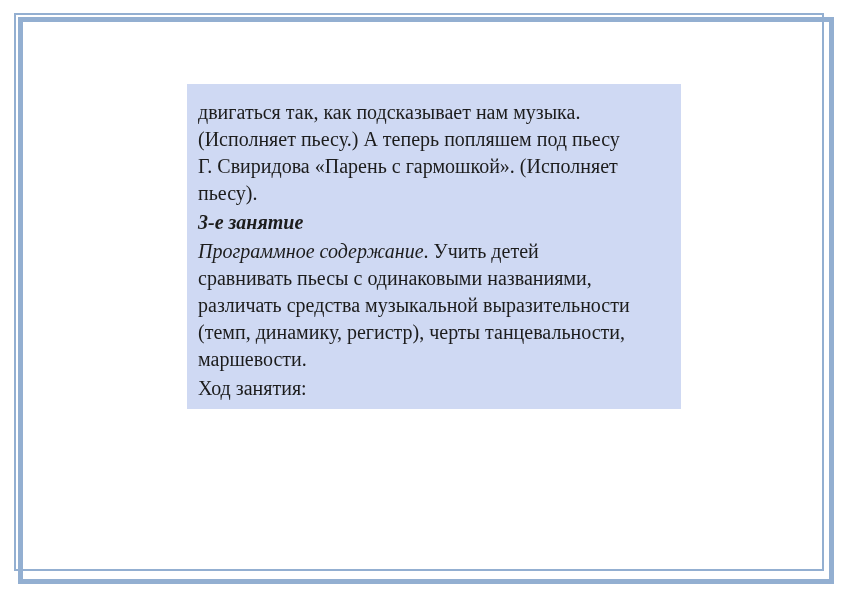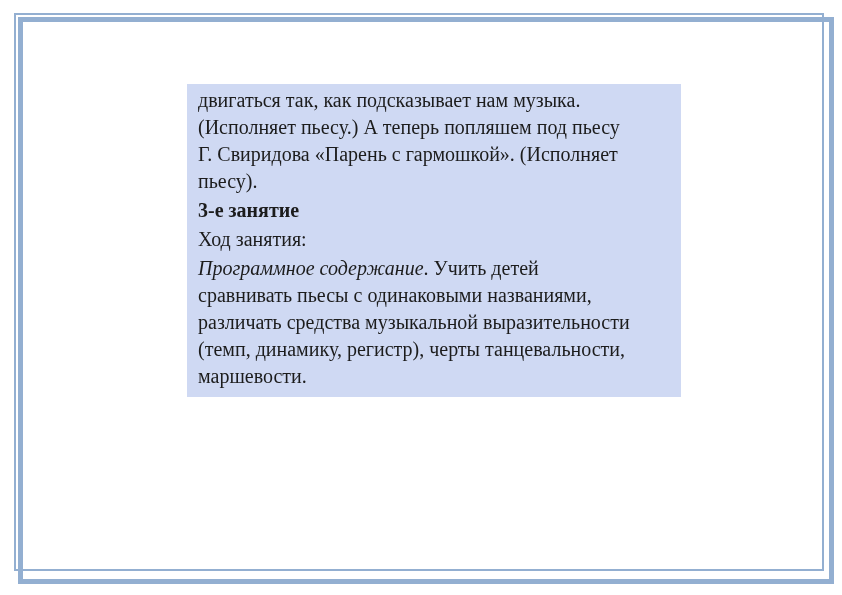--- a/index.html
+++ b/index.html
@@ -29,31 +29,32 @@
     pointer-events: none;
   }
   .text-block {
     position: absolute;
     left: 187px;
     top: 84px;
     width: 494px;
     box-sizing: border-box;
     background: #cfd9f3;
     color: #1c1c1c;
-    padding: 3px 8px 5px 11px;
+    padding: 15px 8px 5px 11px;
     font-size: 20px;
     line-height: 27px;
     overflow: hidden;
   }
   .text-block p {
     margin: 0 0 2px 0;
     white-space: pre-line;
   }
   .heading {
     font-weight: bold;
+    font-style: italic;
   }
   .italic {
     font-style: italic;
   }
 </style>
 </head>
 <body>
 
 <div class="page">
 
@@ -62,23 +63,23 @@
 
   <div class="text-block">
 
     <p>двигаться так, как подсказывает нам музыка.
 (Исполняет пьесу.) А теперь попляшем под пьесу
 Г. Свиридова «Парень с гармошкой». (Исполняет
 пьесу).</p>
 
     <p class="heading">3-е занятие</p>
 
-    <p>Ход занятия:</p>
-
     <p><span class="italic">Программное содержание</span><span>. Учить детей
 сравнивать пьесы с одинаковыми названиями,
 различать средства музыкальной выразительности
 (темп, динамику, регистр), черты танцевальности,
 маршевости.</span></p>
 
+    <p>Ход занятия:</p>
+
 
   </div>
 </div>
 
 </body></html>

